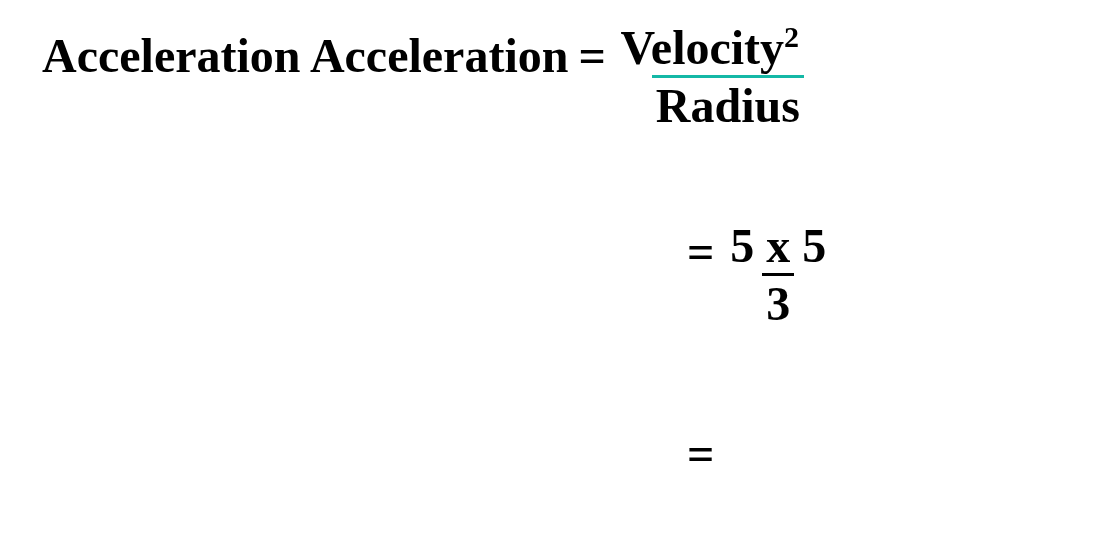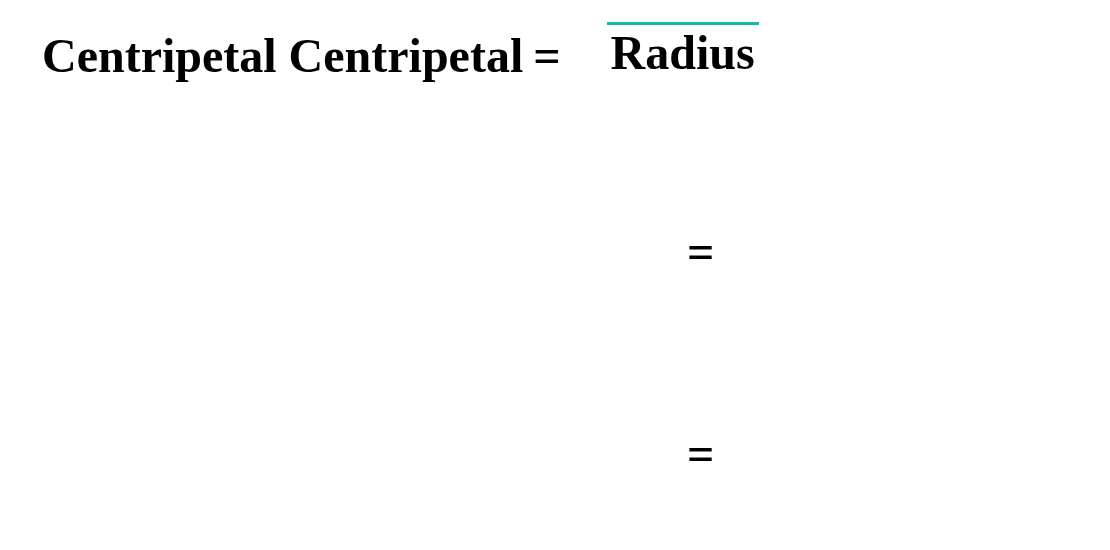--- a/index.html
+++ b/index.html
@@ -92,26 +92,33 @@
       line-height: 1.1;
     }
     .line3 .eq3 {
       margin-right: 12px;
     }
   </style>
 </head>
 <body>
 
 <div class="line1">
-  <span class="lhs">Centripetal Centripetal</span>
+  <span class="lhs">Acceleration Acceleration</span>
   <span class="eq">=</span>
   <span class="frac">
+    <span class="num">
+      <span>Velocity</span><span class="sup">2</span>
+    </span>
     <span class="den">Radius</span>
   </span>
 </div>
 
 <div class="line2">
   <span class="eq2">=</span>
+  <span class="frac2">
+    <span class="num2">5 x 5</span>
+    <span class="den2">3</span>
+  </span>
 </div>
 
 <div class="line3">
   <span class="eq3">=</span>
 </div>
 
 </body></html>

